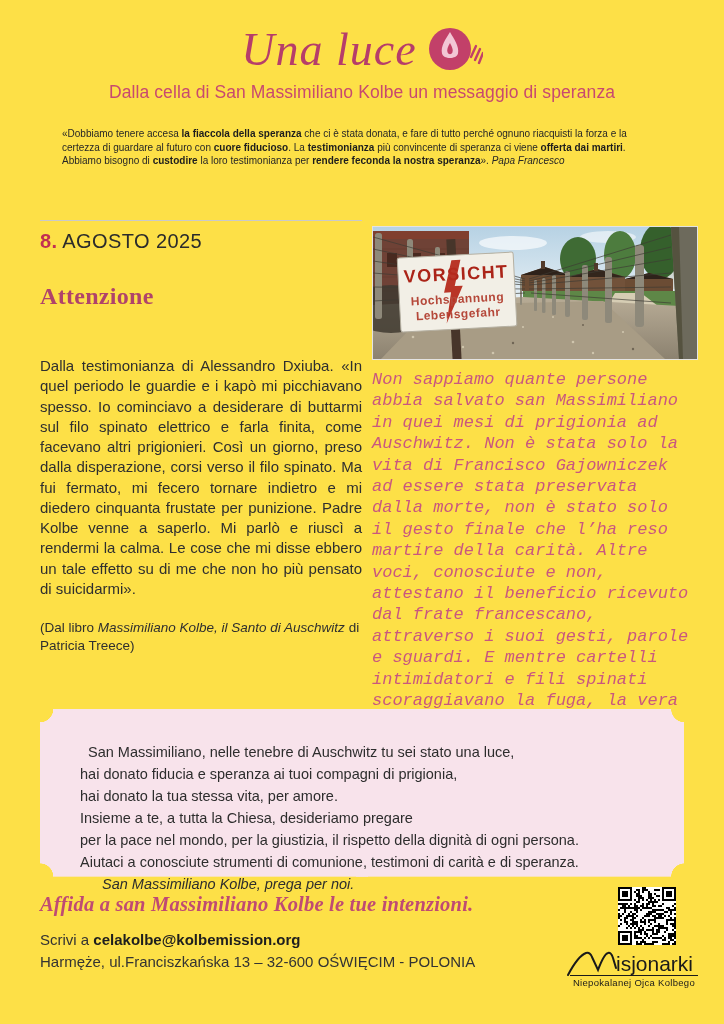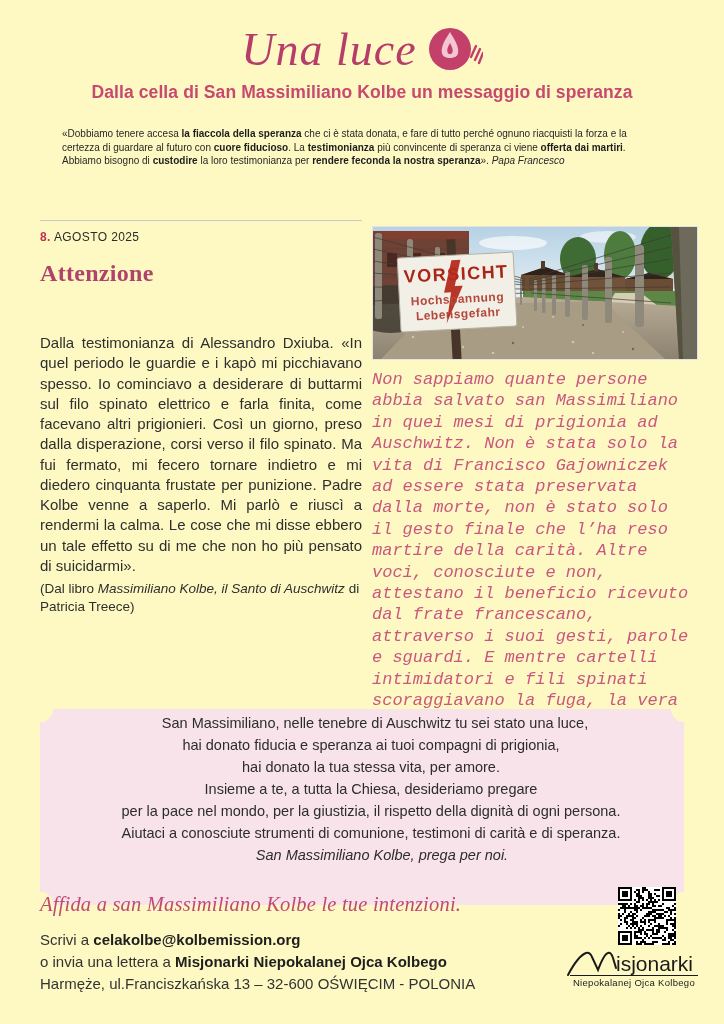--- a/index.html
+++ b/index.html
@@ -1,79 +1,78 @@
 <!DOCTYPE html>
 <html><head>
 <meta charset="utf-8">
 <style>
   html,body{margin:0;padding:0;background:#ffffff;}
   .page{
-    position:relative;width:724px;height:1024px;margin:0 auto;background:#fef9c3;
+    position:relative;width:724px;height:1024px;margin:0 auto;background:#fde047;
     font-family:"Liberation Sans",sans-serif;color:#2b2b2b;overflow:hidden;
   }
   
   .header{position:absolute;top:26px;left:0;width:724px;text-align:center;}
   .title-row{display:flex;align-items:center;justify-content:center;gap:10px;}
   .title-text{
     font-family:"Liberation Serif","DejaVu Serif",serif;font-style:italic;font-weight:400;
     font-size:46px;color:#b63d6a;letter-spacing:1px;line-height:1;
   }
   .flame-badge{width:56px;height:48px;flex:0 0 auto;}
-  .subtitle{margin-top:8px;font-size:17.5px;font-weight:bold;color:#c8496f;letter-spacing:.1px;}
+  .subtitle{margin-top:8px;font-size:17.5px;font-weight:normal;color:#c8496f;letter-spacing:.1px;}
   
   .quote{
     position:absolute;top:127px;left:62px;width:600px;text-align:left;
     font-size:10px;line-height:1.36;color:#262626;
   }
   .quote b{font-weight:bold;color:#1d1d1d;}
   .quote .author{font-style:italic;}
   
   .left-col{position:absolute;left:40px;top:220px;width:322px;}
   .rule{border-top:1px solid #c9c9c9;height:0;}
-  .date-line{margin-top:9px;font-size:12px;letter-spacing:.4px;color:#2b2b2b;}
+  .date-line{margin-top:9px;font-size:20px;letter-spacing:.4px;color:#2b2b2b;}
   .date-line .day{color:#c22f52;font-weight:bold;}
   .attenzione{
-    margin:16px 0 0 0;font-family:"Liberation Serif","DejaVu Serif",serif;
+    margin:30px 0 0 0;font-family:"Liberation Serif","DejaVu Serif",serif;
     font-size:24px;font-weight:bold;color:#b0436a;letter-spacing:.3px;
   }
   .testimony{margin:46px 0 0 0;text-align:justify;font-size:15px;line-height:1.35;color:#2f2f2f;}
-  .citation{margin:4px 0 0 0;font-size:13.5px;line-height:1.32;color:#2f2f2f;}
+  .citation{margin:20px 0 0 0;font-size:13.5px;line-height:1.32;color:#2f2f2f;}
   .citation i{font-style:italic;}
   .photo{
     position:absolute;left:372px;top:226px;width:324px;height:132px;
     border:1px solid #e3e3e3;box-sizing:content-box;
   }
   .photo svg{display:block;}
   .right-col{position:absolute;left:372px;top:369px;width:324px;}
   .reflection{
     margin:0;font-family:Liberation Mono, monospace;font-style:italic;
     font-size:17px;line-height:1.26;color:#c9577f;
   }
   .signature{
     margin:6px 0 0 44px;font-family:"Liberation Serif","DejaVu Serif",serif;font-style:italic;
     font-size:18px;color:#c9577f;
   }
   
   .prayer-box{
-    position:absolute;left:40px;top:709px;width:644px;height:196px;box-sizing:border-box;
-    padding:3px 22px 0 40px;
+    position:absolute;left:40px;top:709px;width:644px;height:168px;box-sizing:border-box;
+    padding:32px 22px 0 40px;
     background:
       radial-gradient(circle at top left,     transparent 13px, #f8e3eb 13.5px) top left    / 51% 51% no-repeat,
       radial-gradient(circle at top right,    transparent 13px, #f8e3eb 13.5px) top right   / 51% 51% no-repeat,
       radial-gradient(circle at bottom left,  transparent 13px, #f8e3eb 13.5px) bottom left / 51% 51% no-repeat,
       radial-gradient(circle at bottom right, transparent 13px, #f8e3eb 13.5px) bottom right/ 51% 51% no-repeat;
-    text-align: center;
   }
   .prayer-line{font-size:14.5px;line-height:22px;color:#2d2d2d;}
   .prayer-line.first{text-indent:8px;}
   .prayer-line.last{font-style:italic;margin-left:22px;}
   
   .footer-left{position:absolute;left:40px;top:893px;width:540px;}
   .affida{
-    margin:0;font-family:"Liberation Serif","DejaVu Serif",serif;font-style:italic;font-weight:normal;
+    margin:0;font-family:"Liberation Serif","DejaVu Serif",serif;font-style:italic;font-weight:bold;
     font-size:20.5px;color:#bf4a73;letter-spacing:.2px;
   }
   .contact{margin-top:13px;font-size:15px;line-height:1.47;color:#333;}
   .contact b{color:#1e1e1e;}
   .qr{position:absolute;left:618px;top:887px;width:58px;height:58px;}
   .logo{position:absolute;left:564px;top:944px;width:150px;height:46px;}
 </style>
 </head>
 <body>
 
@@ -248,21 +247,20 @@
     <div class="prayer-line">Insieme a te, a tutta la Chiesa, desideriamo pregare</div>
     <div class="prayer-line">per la pace nel mondo, per la giustizia, il rispetto della dignità di ogni persona.</div>
     <div class="prayer-line">Aiutaci a conosciute strumenti di comunione, testimoni di carità e di speranza.</div>
     <div class="prayer-line last">San Massimiliano Kolbe, prega per noi.</div>
   </div>
 
   <div class="footer-left">
     <h3 class="affida">Affida a san Massimiliano Kolbe le tue intenzioni.</h3>
     <div class="contact">
       <div><span>Scrivi a </span><b>celakolbe@kolbemission.org</b></div>
-      <div><span>o invia una lettera a </span><b>Misjonarki Niepokalanej Ojca Kolbego</b></div>
       <div>Harmęże, ul.Franciszkańska 13  –  32-600 OŚWIĘCIM - POLONIA</div>
     </div>
   </div>
 
   <div class="qr">
     <svg id="qr-svg" width="58" height="58" viewBox="0 0 29 29">
         <rect x="0" y="0" width="29" height="29" fill="#ffffff"></rect>
         <rect x="12" y="0" width="1" height="1" fill="#000"></rect>
         <rect x="13" y="0" width="1" height="1" fill="#000"></rect>
         <rect x="9" y="1" width="1" height="1" fill="#000"></rect>

